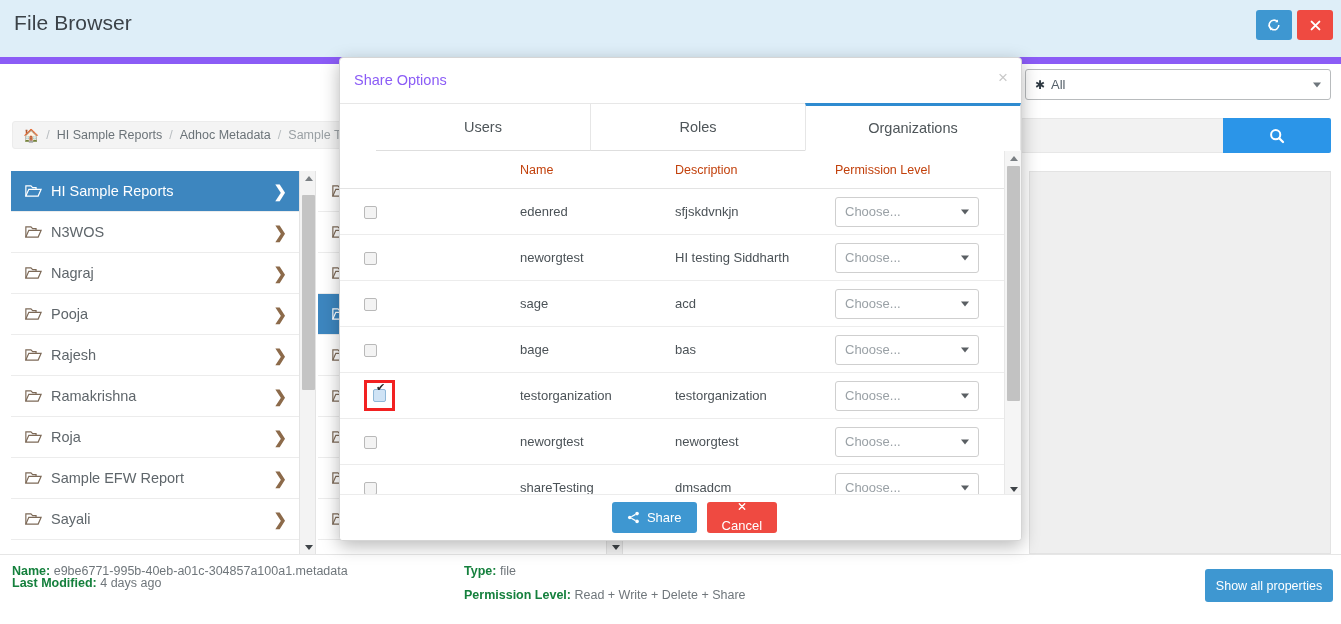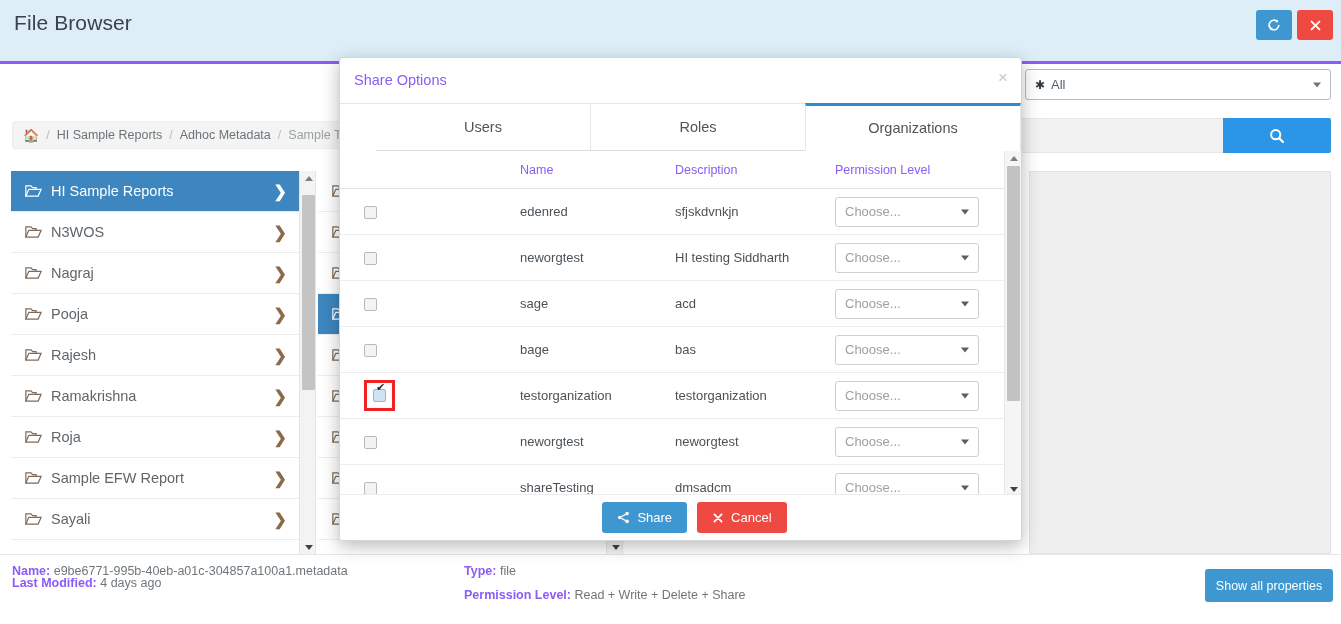--- a/index.html
+++ b/index.html
@@ -9,21 +9,21 @@
     overflow: hidden;
     background: #ffffff;
     font-family: "Liberation Sans", sans-serif;
     -webkit-font-smoothing: antialiased;
   }
   .app { position: relative; width: 1341px; height: 624px; background: #fff; }
 
   
   .topbar {
     position: absolute; left: 0; top: 0; width: 1341px; height: 64px;
-    background: #deeef8; border-bottom: 3px solid #8b5cf6;
+    background: #deeef8; border-bottom: 7px solid #8b5cf6;
   }
   .topbar-title {
     position: absolute; left: 14px; top: 11px;
     font-size: 21px; color: #3b4248; font-weight: 400; letter-spacing: .1px;
   }
   .win-btn {
     position: absolute; top: 10px; width: 36px; height: 30px;
     border: none; border-radius: 3px; cursor: pointer;
     color: #fff; font-size: 14px; line-height: 30px; text-align: center;
     padding: 0;
@@ -120,21 +120,21 @@
     position: absolute; left: 1029px; top: 171px; width: 302px; height: 383px;
     background: #efefef; border: 1px solid #e3e3e3;
   }
 
   
   .footer {
     position: absolute; left: 0; top: 554px; width: 1341px; height: 70px;
     background: #fff; border-top: 1px solid #e6e6e6;
   }
   .f-line { position: absolute; font-size: 12.5px; color: #6f767b; white-space: nowrap; }
-  .f-line b { color: #8b5cf6; font-weight: bold; }
+  .f-line b { color: #15803d; font-weight: bold; }
   .f-name { left: 12px; top: 9px; }
   .f-mod  { left: 12px; top: 21px; }
   .f-type { left: 464px; top: 9px; }
   .f-perm { left: 464px; top: 33px; }
   .props-btn {
     position: absolute; right: 8px; top: 14px; width: 128px; height: 33px;
     background: #3e97d1; border: none; border-radius: 3px; color: #fff;
     font-size: 12.5px; cursor: pointer; font-family: "Liberation Sans", sans-serif;
   }
 
@@ -168,21 +168,21 @@
   .tab + .tab { border-left: 1px solid #e6e6e6; }
   .tab.active {
     border-top: 3px solid #2e8bd0; border-bottom: 1px solid transparent;
     border-left: 1px solid #e6e6e6; border-right: 1px solid #e6e6e6;
     margin-top: -1px;
   }
 
   .tbl-wrap { position: relative; height: 345px; overflow: hidden; }
   .tbl { width: 100%; border-collapse: collapse; table-layout: fixed; }
   .tbl th {
-    font-size: 12.5px; color: #8b5cf6; font-weight: 400; text-align: left;
+    font-size: 12.5px; color: #c2410c; font-weight: 400; text-align: left;
     padding: 12px 0 11px 0; border-bottom: 1px solid #e3e3e3;
   }
   .tbl td {
     font-size: 13px; color: #4b5257; padding: 0; height: 46px;
     border-bottom: 1px solid #ececec; vertical-align: middle;
   }
   .c-chk  { width: 180px; padding-left: 24px !important; }
   .c-name { width: 155px; }
   .c-desc { width: 160px; }
   .c-perm { width: 188px; text-align: right; }
@@ -234,21 +234,21 @@
     background: #fff; border-top: 1px solid #ececec;
     display: flex; align-items: center; justify-content: center; gap: 10px;
   }
   .btn {
     height: 31px; border: none; border-radius: 3px; color: #fff;
     font-size: 13px; cursor: pointer; padding: 0 15px;
     display: inline-flex; align-items: center; gap: 7px;
     font-family: "Liberation Sans", sans-serif;
   }
   .btn.share  { background: #3e97d1; margin-left: 28px; }
-  .btn.cancel { background: #ef4a41; }
+  .btn.cancel { background: #ef4a41; flex-direction: column; }
 
   .tri-up { width:0;height:0;border-left:4px solid transparent;border-right:4px solid transparent;border-bottom:5px solid #7a7f83; }
   .tri-dn { width:0;height:0;border-left:4px solid transparent;border-right:4px solid transparent;border-top:5px solid #3f4448; }
 </style>
 </head>
 <body>
 
 <div class="app">
 
   <div class="topbar">

